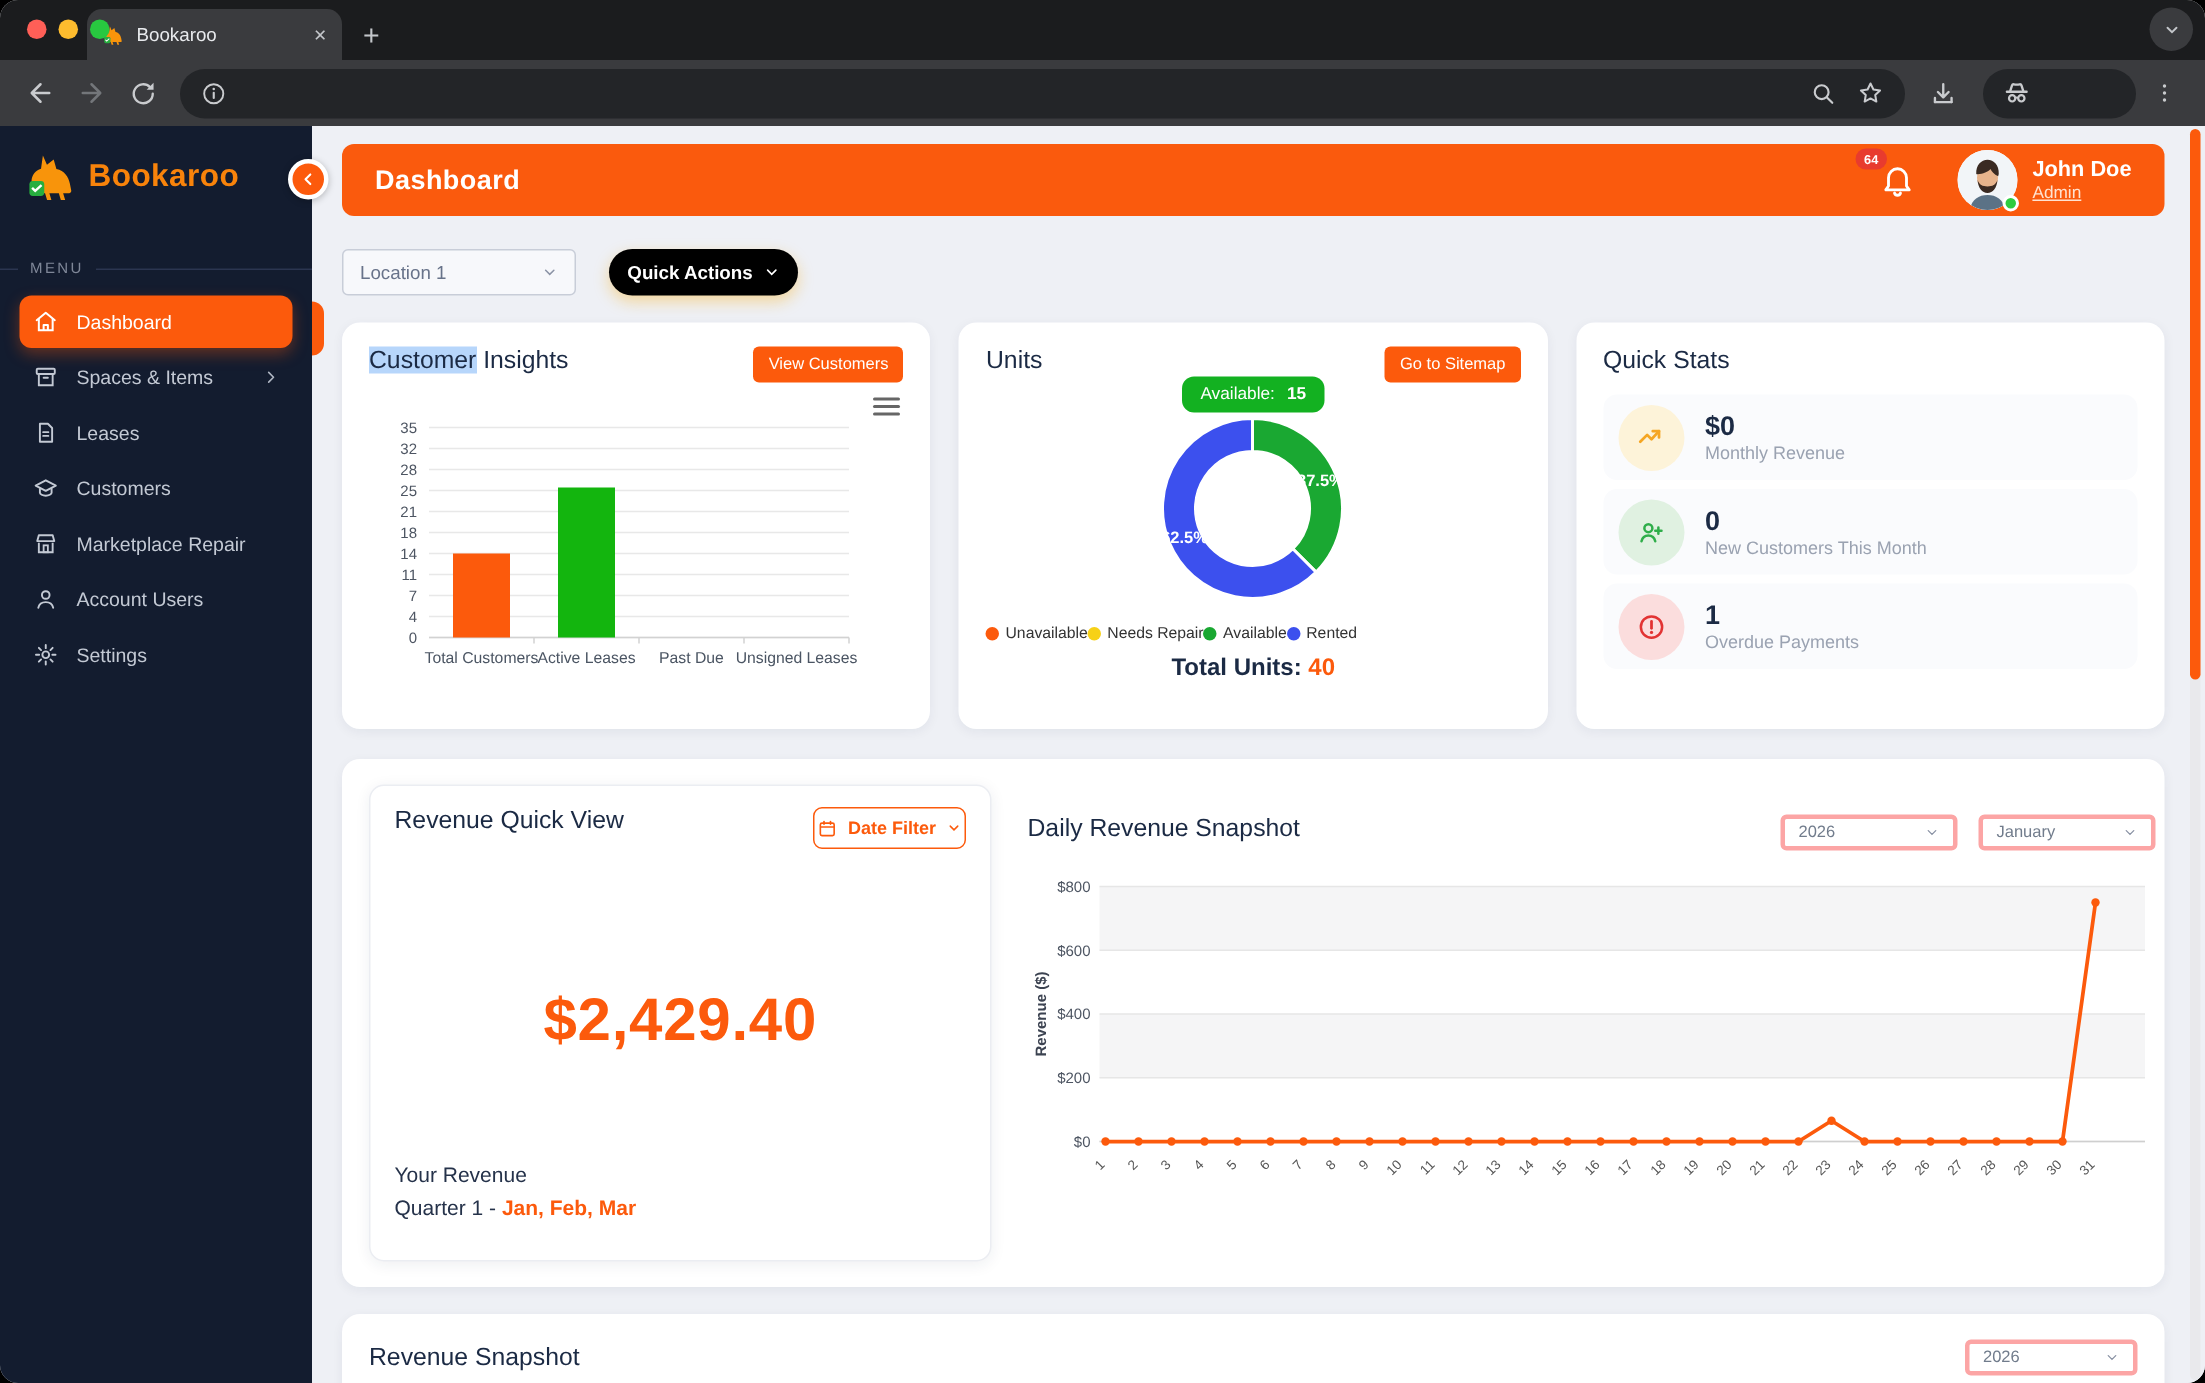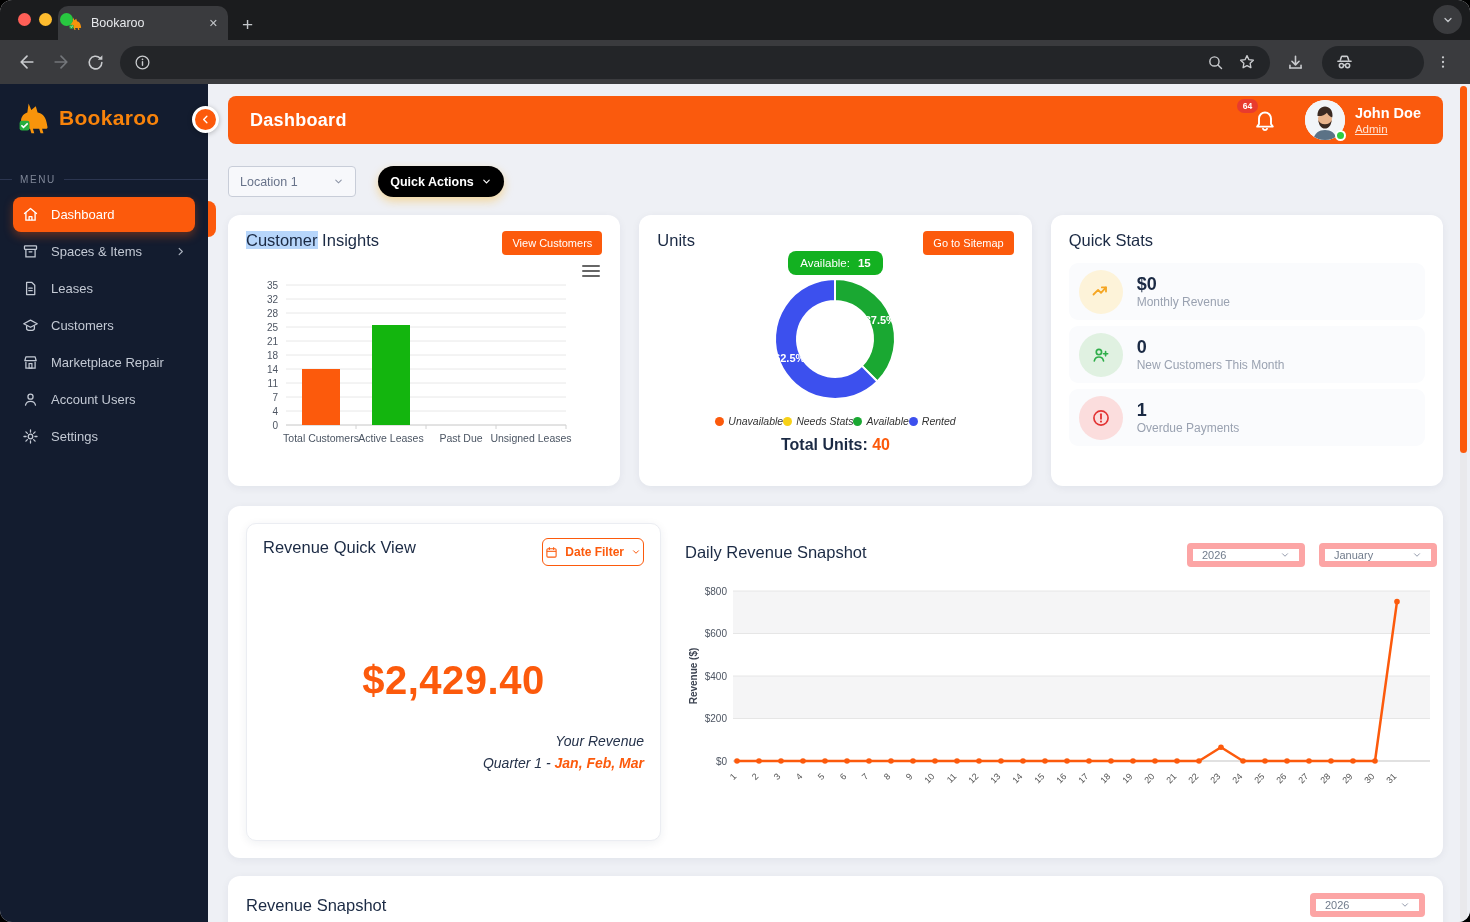--- a/index.html
+++ b/index.html
@@ -50,60 +50,60 @@
   .avatar{width:40px;height:40px;border-radius:50%;background:#fff;position:relative;flex:none;}
   .status-dot{position:absolute;right:-1px;bottom:-1px;width:11px;height:11px;border-radius:50%;background:#2ecc40;border:2px solid #fff;}
   .user-meta{margin-left:10px;line-height:1.25;}
   .user-name{font-size:14.5px;font-weight:800;color:#fff;}
   .user-role{font-size:11.5px;color:#ffe2d1;text-decoration:underline;}
 
   
   .controls{display:flex;gap:22px;margin-top:22px;}
   .select{height:31px;border:1px solid #c8cdd8;background:#f7f8fb;border-radius:4px;display:flex;align-items:center;padding:0 11px;gap:8px;}
   .select .val{font-size:12.5px;color:#68738a;flex:1;}
-  .loc-select{width:128px;}
+  .loc-select{width:156px;}
   .quick-actions{width:126px;height:31px;border:none;border-radius:16px;background:#000000;color:#fff;font-size:12.5px;font-weight:700;display:flex;align-items:center;justify-content:center;gap:7px;box-shadow:0 4px 10px rgba(251,174,23,.4);}
 
   
   .cards-row{display:grid;grid-template-columns:1fr 1fr 1fr;gap:19px;margin-top:18px;}
   .card{background:#fff;border-radius:12px;box-shadow:0 2px 8px rgba(25,40,70,.06);padding:16px 18px;height:271px;overflow:hidden;}
   .card-head{display:flex;align-items:flex-start;justify-content:space-between;}
   .card-title{font-size:16.5px;color:#1b2a44;font-weight:500;}
   .sel-highlight{background:#b7d6fb;}
   .btn-orange{height:24px;border:none;border-radius:4px;background:#fc5a0c;color:#fff;font-size:11px;padding:0 10px;font-weight:500;}
   .hamburger{width:18px;margin:10px 2px 0 auto;display:flex;flex-direction:column;gap:3px;}
   .hamburger i{height:2px;background:#666;border-radius:1px;}
 
   
   .tooltip{margin:0 auto;width:max-content;background:#13b121;border-radius:8px;color:#fff;font-size:11.5px;display:flex;align-items:center;gap:8px;padding:6px 12px;margin-top:-4px;}
   .tooltip b{font-weight:700;}
-  .legend{display:flex;justify-content:center;margin-top:8px;font-style:italic;}
+  .legend{display:flex;margin-top:8px;}
   .legend .li{display:flex;align-items:center;gap:4px;font-size:10.5px;color:#333;}
   .legend .dot{width:9px;height:9px;border-radius:50%;}
   .total-units{text-align:center;margin-top:9px;font-size:16px;font-weight:800;color:#1b2a44;}
   .total-units b{color:#fc5a0c;font-weight:800;}
 
   
   .qs-rows{margin-top:13px;display:flex;flex-direction:column;gap:6px;}
   .qs-row{height:57px;background:#fafbfd;border-radius:9px;display:flex;align-items:center;gap:14px;padding:0 10px;}
   .qs-icon{width:44px;height:44px;border-radius:50%;display:flex;align-items:center;justify-content:center;flex:none;}
   .qs-val{font-size:18px;font-weight:800;color:#1b2a44;line-height:1.15;}
   .qs-label{font-size:12px;color:#9aa2b1;}
 
   
   .rev-panel{margin-top:20px;height:352px;background:#fff;border-radius:12px;box-shadow:0 2px 8px rgba(25,40,70,.06);display:flex;padding:17px 6px 17px 18px;}
   .rqv-card{width:415px;flex:none;border:1px solid #ebedf2;border-radius:10px;box-shadow:0 2px 10px rgba(25,40,70,.07);padding:14px 16px;background:#fff;}
   .date-btn{height:28px;background:#fff;border:1.5px solid #fc5a0c;border-radius:6px;color:#fc5a0c;font-size:12px;font-weight:600;display:flex;align-items:center;gap:7px;padding:0 2px;}
   .rqv-amount{text-align:center;margin-top:92px;font-size:40px;font-weight:800;color:#fc5a0c;letter-spacing:.5px;}
-  .rqv-cap{6px;text-align:right;margin-top:28px;font-size:14px;color:#25324a;line-height:1.55;font-style:italic;}
+  .rqv-cap{6px;text-align:left;margin-top:70px;font-size:14px;color:#25324a;line-height:1.55;}
   .rqv-cap .months{color:#fc5a0c;font-weight:800;}
   .daily-col{flex:1;padding-left:24px;min-width:0;}
   .daily-head{display:flex;align-items:flex-start;margin-top:20px;}
   .daily-head .card-title{flex:1;}
-  .mini-select{width:118px;height:24px;border:6px solid #fca5a5;background:#fff;border-radius:4px;display:flex;align-items:center;padding:0 9px;gap:6px;margin-left:14px;}
+  .mini-select{width:118px;height:24px;border:3px solid #fca5a5;background:#fff;border-radius:4px;display:flex;align-items:center;padding:0 9px;gap:6px;margin-left:14px;}
   .mini-select .val{flex:1;font-size:11px;color:#717c8c;}
 
   
   .snapshot-card{margin-top:18px;background:#fff;border-radius:12px;box-shadow:0 2px 8px rgba(25,40,70,.06);padding:17px 18px;height:120px;}
   .snapshot-head{display:flex;align-items:center;}
   .snapshot-head .card-title{flex:1;}
   .snapshot-head .mini-select{width:115px;}
 
   
   .scroll-track{position:absolute;right:3px;top:2px;bottom:2px;width:7px;background:#e9e9ec;border-radius:4px;z-index:40;}
@@ -392,21 +392,21 @@
               <path d="M220.42640687119285 106.42640687119285 A60 60 0 1 1 178 4 L178 26 A38 38 0 1 0 204.8700576850888 90.8700576850888 Z" fill="#3c50ee" stroke="#fff" stroke-width="2"></path>
               <text x="132.72990290694696" y="86.7514881858894" text-anchor="middle" font-size="11" font-weight="700" fill="#fff">62.5%</text>
             </svg>
           <div class="legend" id="donut-legend">
               <span class="li">
                 <span class="dot" style="background: rgb(252, 90, 12);"></span>
                 <span>Unavailable</span>
               </span>
               <span class="li">
                 <span class="dot" style="background: rgb(247, 209, 23);"></span>
-                <span>Needs Stats</span>
+                <span>Needs Repair</span>
               </span>
               <span class="li">
                 <span class="dot" style="background: rgb(26, 168, 50);"></span>
                 <span>Available</span>
               </span>
               <span class="li">
                 <span class="dot" style="background: rgb(60, 80, 238);"></span>
                 <span>Rented</span>
               </span>
             </div>

